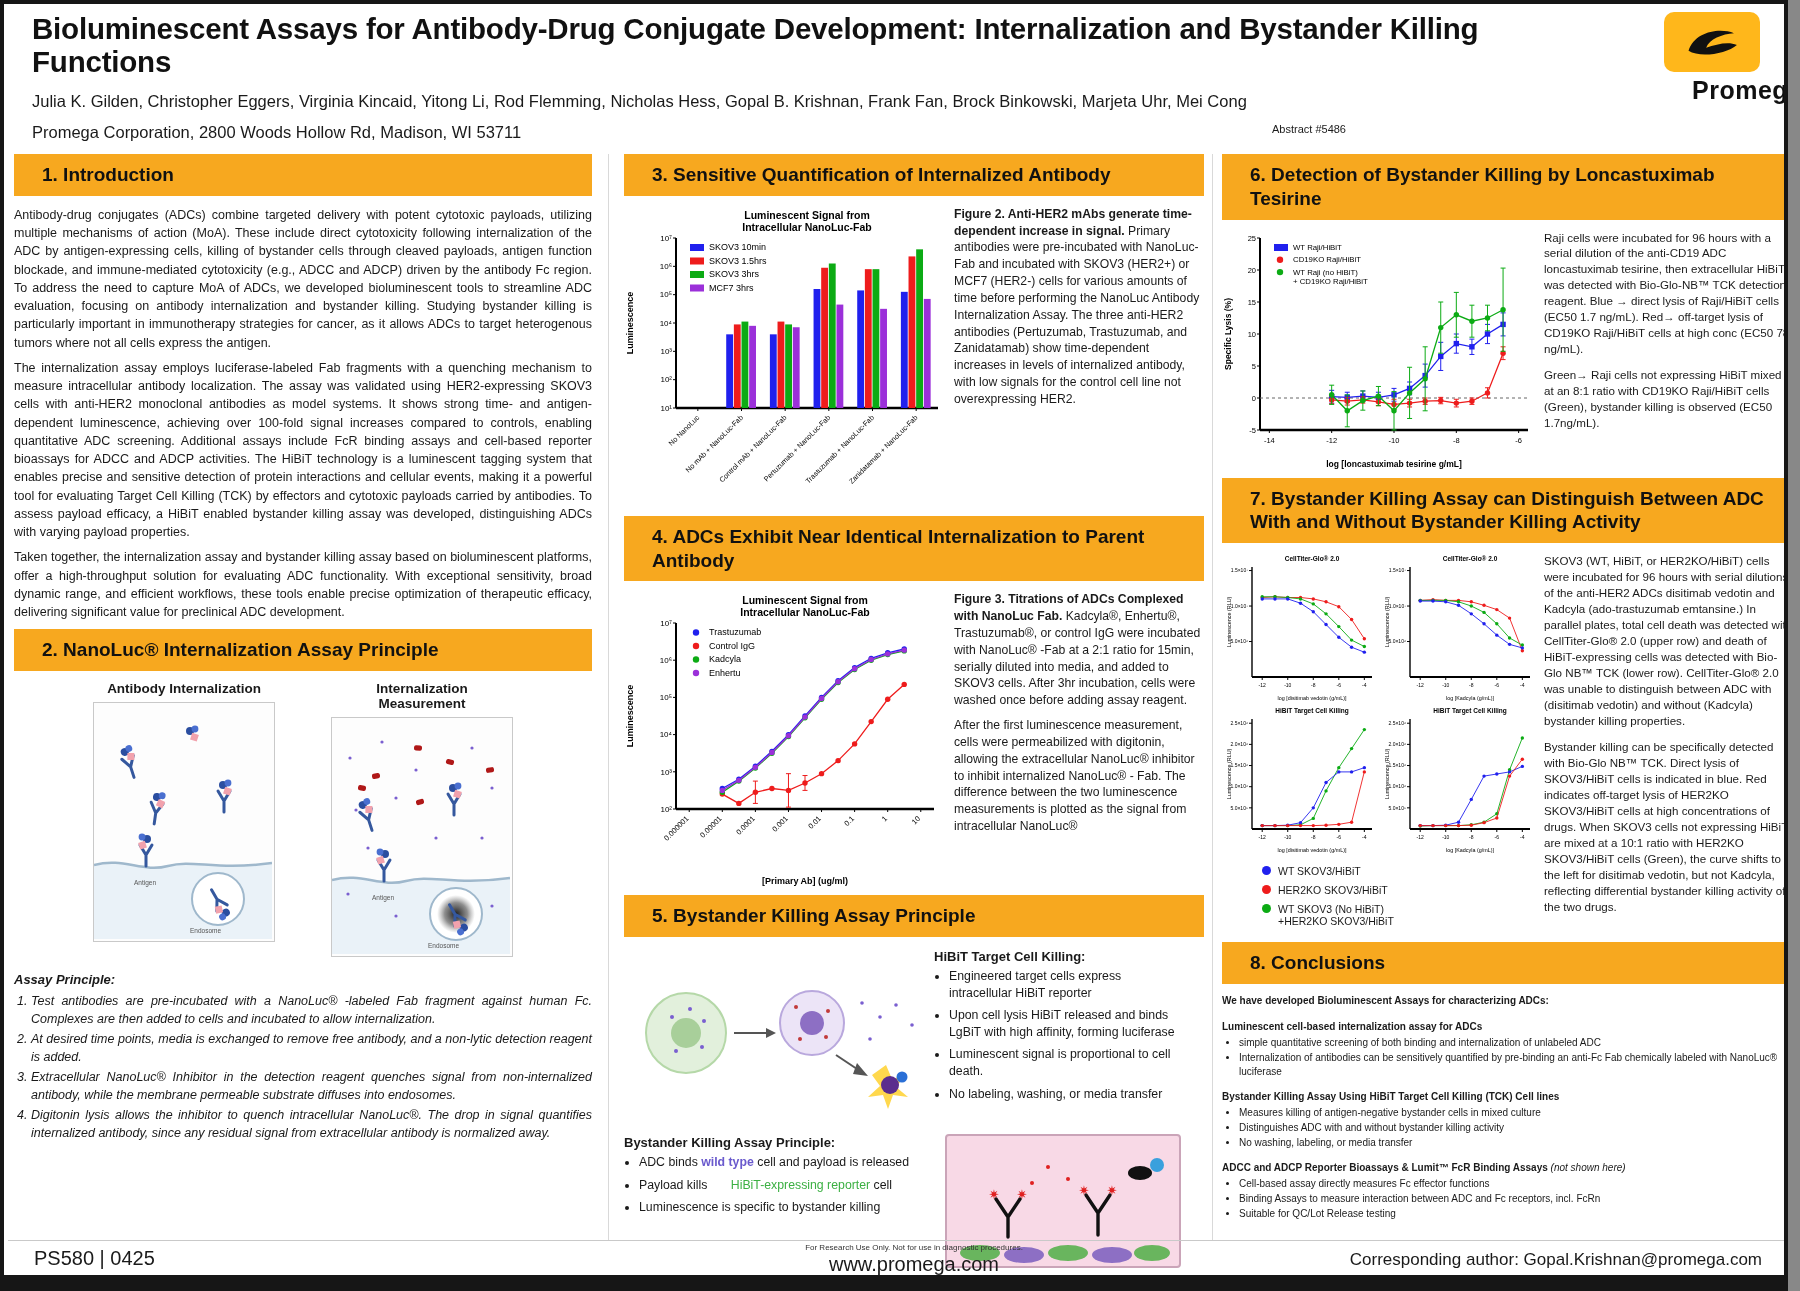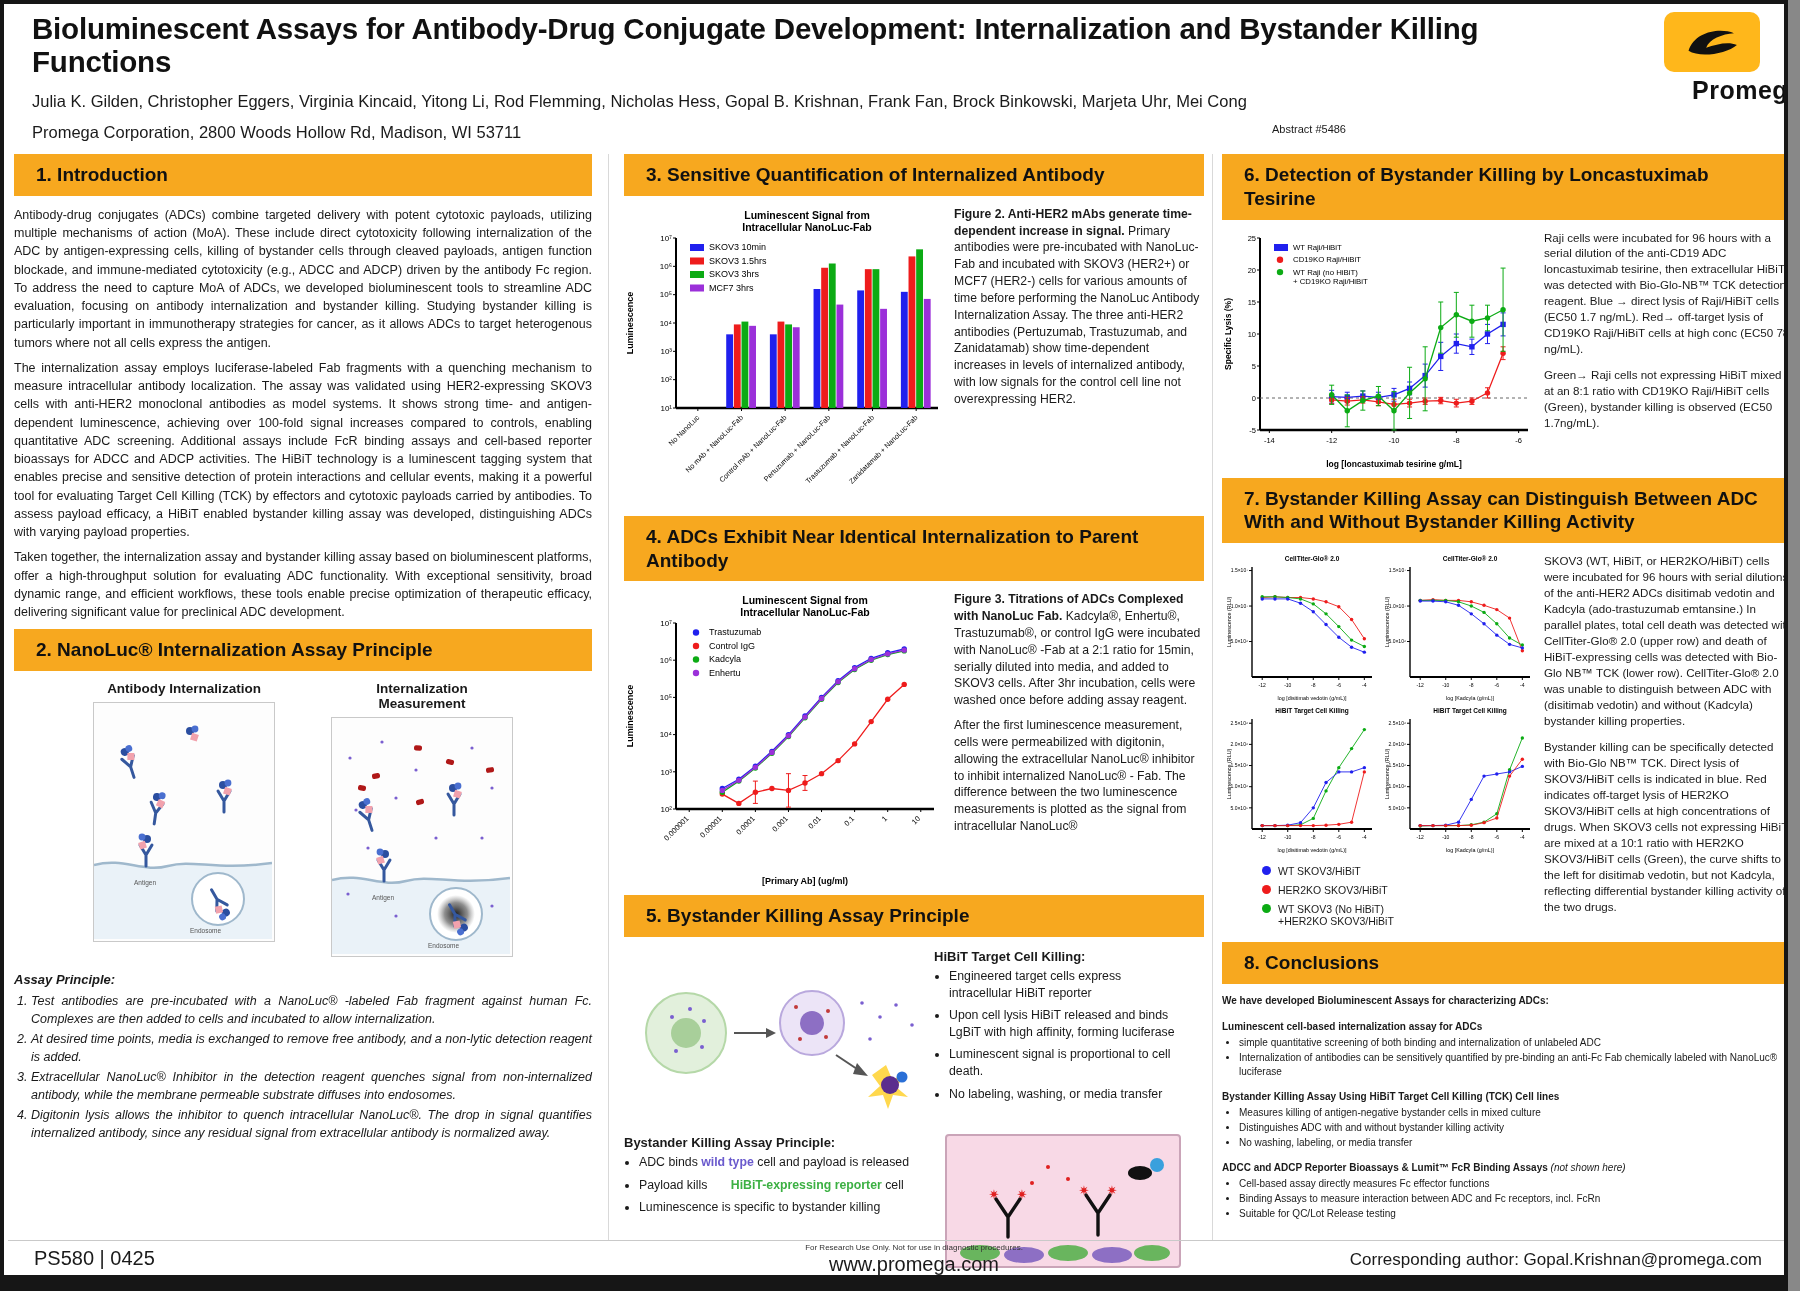--- a/index.html
+++ b/index.html
@@ -15,21 +15,21 @@
   .abstract-no{position:absolute;left:1268px;top:119px;font-size:11px;}
   .logo{position:absolute;left:1652px;top:8px;width:112px;text-align:center;}
   .logo-box{width:96px;height:60px;background:#ffb71b;border-radius:10px;margin:0 auto;display:flex;align-items:center;justify-content:center;}
   .logo-word{font-size:25px;font-weight:bold;letter-spacing:0.5px;margin-top:4px;color:#111;margin-left:36px;}
   
   .col{position:absolute;top:150px;}
   .col-left{left:10px;width:578px;}
   .col-mid{left:620px;width:580px;}
   .col-right{left:1218px;width:572px;}
   .vdiv{position:absolute;top:150px;width:1px;height:1086px;background:#d9d9d9;}
-  .sec-h{background:#f7a81f;font-weight:bold;font-size:19px;padding:9px 10px 9px 22px;margin:8px 0 10px 0;line-height:1.25;color:#111;}
+  .sec-h{background:#f7a81f;font-weight:bold;font-size:19px;padding:9px 10px 9px 28px;margin:8px 0 10px 0;line-height:1.25;color:#111;}
   .body-txt{font-size:12.5px;line-height:1.46;text-align:justify;}
   .body-txt p{margin:0 0 7px 0;}
   
   .panels{display:flex;justify-content:center;gap:56px;margin:10px 0 14px 0;}
   .panel{width:182px;}
   .panel-title{font-weight:bold;font-size:13.5px;text-align:center;margin-bottom:6px;}
   .panel-box{width:180px;height:238px;border:1px solid #c9c9c9;background:#fdfdfd;}
   .assay{font-size:12.5px;line-height:1.44;font-style:italic;}
   .assay-h{font-weight:bold;font-size:13px;margin:4px 0 2px 0;}
   ol.steps{margin:2px 0 0 0;padding-left:17px;}
@@ -430,21 +430,21 @@
             <li>Luminescent signal is proportional to cell death.</li>
             <li>No labeling, washing, or media transfer</li>
           </ul>
       </div>
     </div>
     <div class="s5-row2">
       <div style="width:310px">
         <div class="mini-h">Bystander Killing Assay Principle:</div>
         <ul class="dots">
             <li><span>ADC binds </span><span style="color: rgb(106, 90, 205); font-weight: bold;">wild type</span><span> cell and payload is released</span></li>
-            <li><span>Payload kills </span><span style="color: rgb(60, 176, 67); font-weight: bold; padding-left: 20px;">HiBiT-expressing reporter</span><span> cell</span></li>
+            <li><span>Payload kills </span><span style="color: rgb(60, 176, 67); font-weight: normal; padding-left: 20px;">HiBiT-expressing reporter</span><span> cell</span></li>
             <li><span>Luminescence is specific to bystander killing</span></li>
           </ul>
       </div>
       <div>
         <svg width="238" height="136" viewBox="0 0 238 136">
           <rect x="2" y="2" width="234" height="132" fill="#f8d9e6" stroke="#caa4b8" stroke-width="2" rx="3"></rect>
           <g>
             <ellipse cx="36" cy="120" rx="20" ry="8" fill="#69b55e"></ellipse>
             <ellipse cx="80" cy="122" rx="20" ry="8" fill="#8d6fc4"></ellipse>
             <ellipse cx="124" cy="120" rx="20" ry="8" fill="#69b55e"></ellipse>

